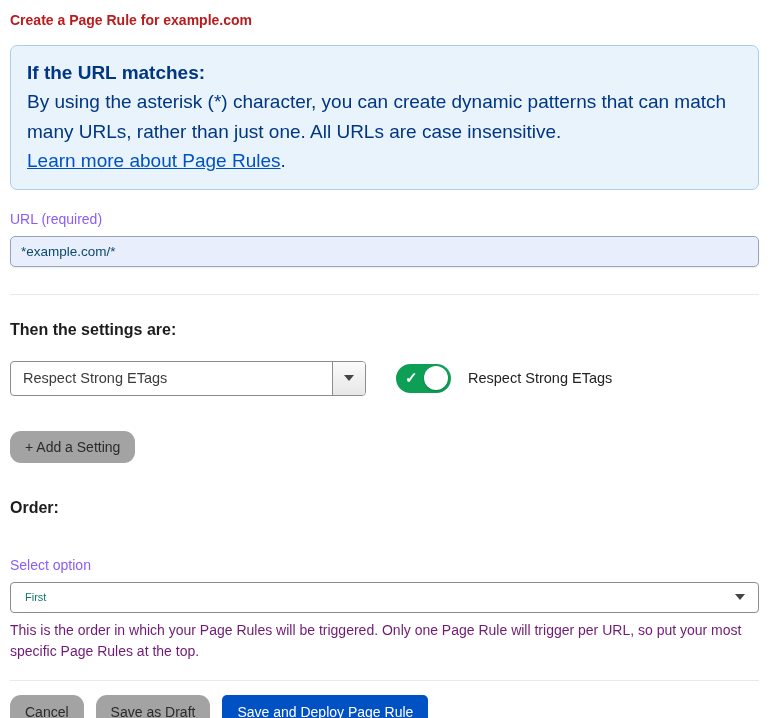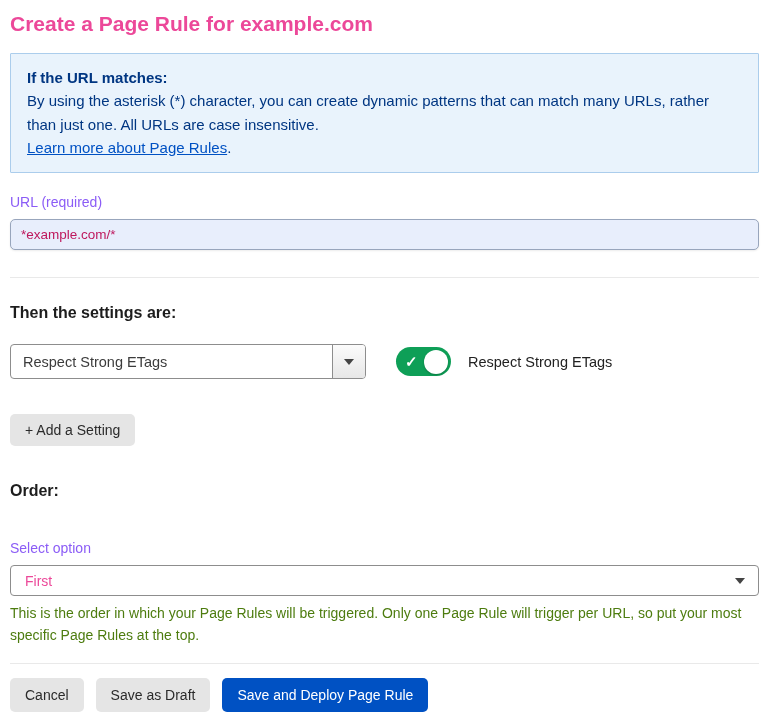--- a/index.html
+++ b/index.html
@@ -7,33 +7,33 @@
   body {
     width: 769px;
     height: 718px;
     font-family: "Liberation Sans", sans-serif;
     color: #1f1f1f;
     overflow: hidden;
   }
   .page { padding: 12px 10px 14px 10px; }
 
   .page-title {
-    font-size: 21px;
+    font-size: 14px;
     font-weight: 700;
-    color: #ec4899;
+    color: #b91c1c;
     margin-bottom: 17px;
   }
 
   .info-box {
     background: #e9f3fc;
     border: 1px solid #abcdec;
-    border-radius: 1px;
+    border-radius: 7px;
     padding: 12px 16px 13px 16px;
     color: #003682;
-    font-size: 15px;
+    font-size: 19px;
     line-height: 1.55;
     margin-bottom: 21px;
   }
   .info-box .info-heading { font-weight: 700; }
   .info-box a.learn-link {
     color: #0051c3;
     text-decoration: underline;
     cursor: pointer;
   }
   .info-box .link-suffix { color: #003682; }
@@ -46,21 +46,21 @@
   }
 
   .url-input {
     width: 100%;
     height: 31px;
     background: #e8eefc;
     border: 1px solid #98a5bc;
     border-radius: 5px;
     padding: 0 10px;
     font-size: 13.5px;
-    color: #be185d;
+    color: #0c4a6e;
     font-family: "Liberation Sans", sans-serif;
     box-shadow: 0 1px 2px rgba(0,0,0,0.08);
   }
 
   hr.divider {
     border: none;
     border-top: 1px solid #e9e9e9;
     margin: 27px 0 26px 0;
   }
 
@@ -152,47 +152,47 @@
     justify-content: center;
     height: 32px;
     padding: 0 15px;
     border: none;
     border-radius: 5px;
     font-size: 14px;
     font-family: "Liberation Sans", sans-serif;
     cursor: pointer;
     white-space: nowrap;
   }
-  .btn-gray { background: #e5e5e5; color: #2b2b2b; }
+  .btn-gray { background: #a3a3a3; color: #2b2b2b; border-radius: 11px; }
   .btn-blue { background: #0051c3; color: #ffffff; }
 
   .add-setting-wrap { margin-bottom: 36px; }
 
   .order-heading { margin-bottom: 40px; }
 
   .select-full {
     position: relative;
     width: 100%;
     height: 31px;
     border: 1px solid #8d8d8d;
     border-radius: 4px;
     background: #ffffff;
     display: flex;
     align-items: center;
     padding: 0 14px;
-    font-size: 14px;
-    color: #ec4899;
+    font-size: 11px;
+    color: #0f766e;
     cursor: pointer;
   }
   .select-full .caret-down { position: absolute; right: 13px; }
 
   .help-text {
     margin-top: 7px;
     font-size: 14px;
-    color: #4d7c0f;
+    color: #701a75;
     line-height: 1.55;
     max-width: 740px;
   }
 
   hr.divider-bottom {
     border: none;
     border-top: 1px solid #e9e9e9;
     margin: 17px 0 14px 0;
   }
 

